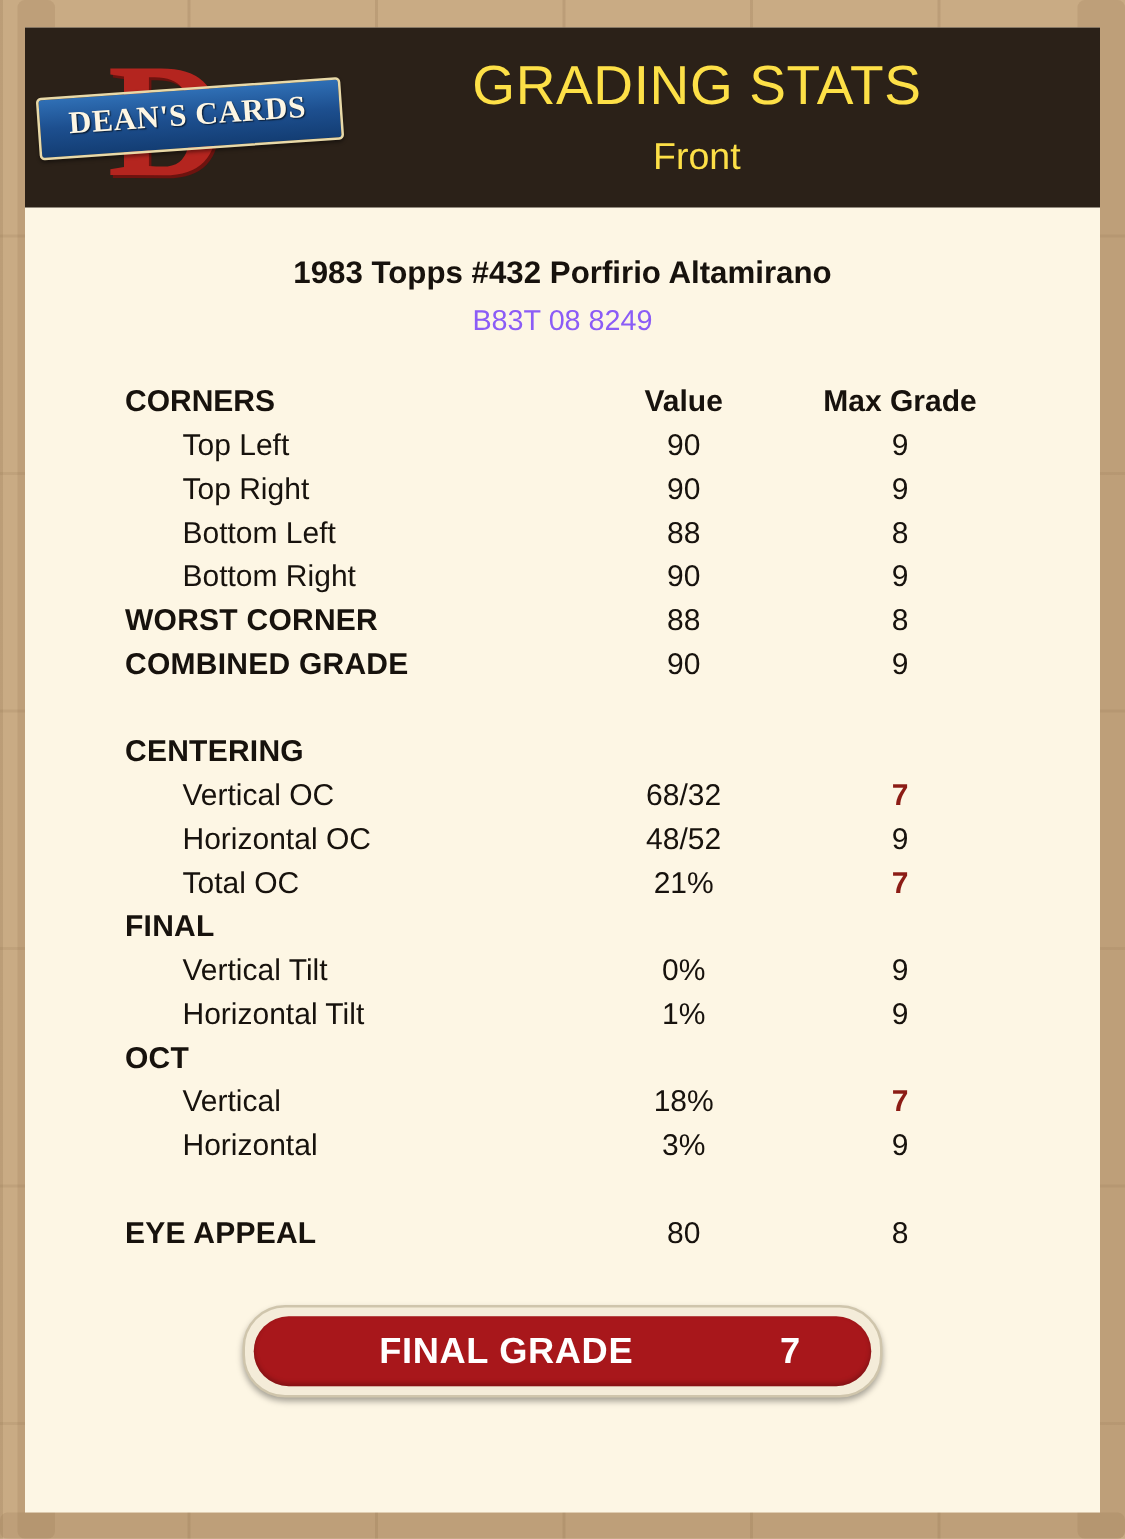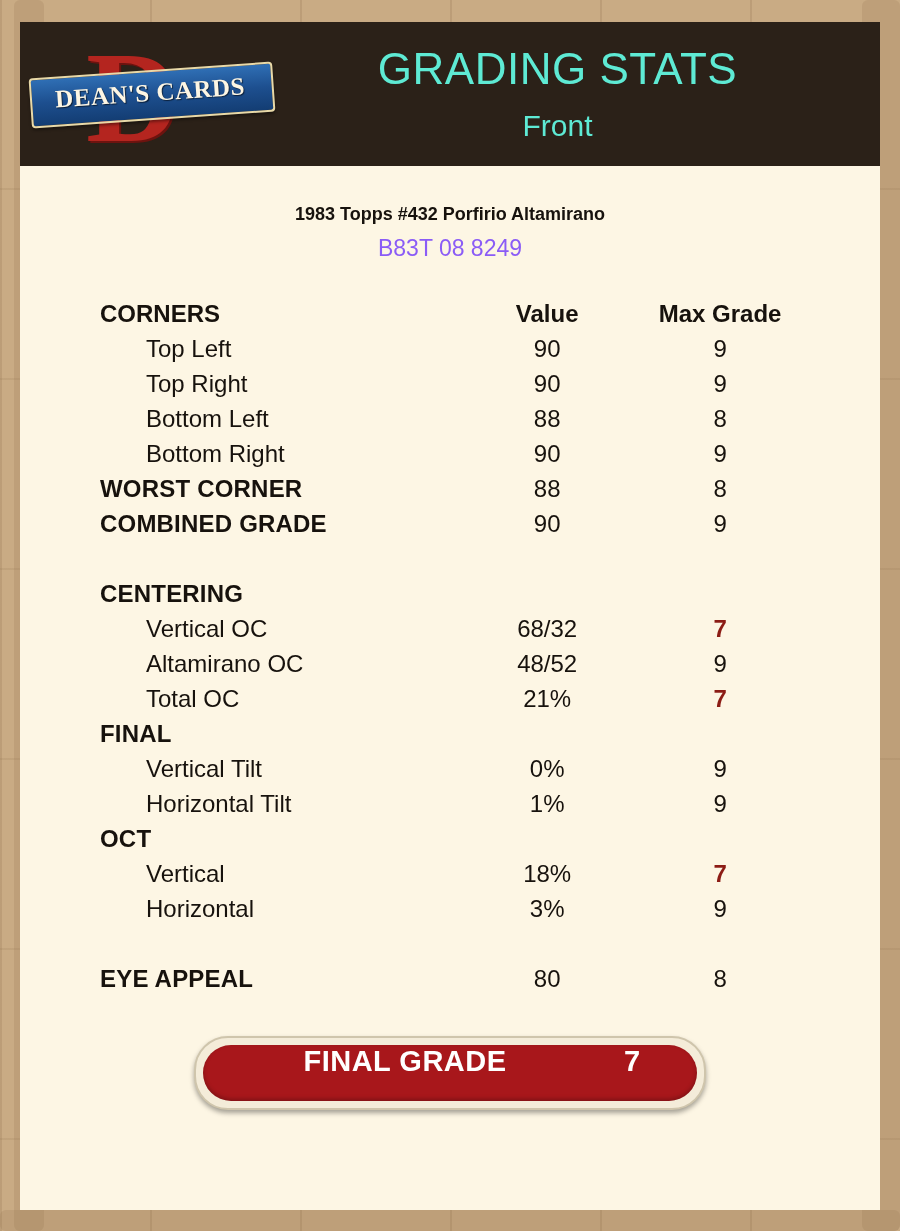--- a/index.html
+++ b/index.html
@@ -89,41 +89,41 @@
     font-family: "Liberation Serif", serif;
     font-weight: bold;
     font-size: 25px;
     color: #fdf6e4;
     letter-spacing: 0.5px;
     text-shadow: 1px 1px 1px rgba(0,0,0,0.6);
   }
   .header-titles {
     flex: 1;
     text-align: center;
-    color: #5eead4;
+    color: #fde047;
     padding-right: 45px;
   }
   .header-title {
     font-size: 44px;
     font-weight: normal;
     letter-spacing: 0.5px;
     line-height: 52px;
   }
   .header-sub {
     font-size: 30px;
     font-weight: normal;
     line-height: 38px;
     margin-top: 12px;
   }
   .body-area {
     padding: 0 40px;
   }
   .card-title {
     text-align: center;
-    font-size: 18px;
+    font-size: 25px;
     font-weight: bold;
     color: #17120d;
     margin-top: 38px;
   }
   .card-sub {
     text-align: center;
     font-size: 23px;
     color: #8b5cf6;
     margin-top: 10px;
   }
@@ -169,20 +169,21 @@
     border-radius: 34px;
     padding: 7px;
     box-shadow: 0 3px 5px rgba(0,0,0,0.35);
     border: 2px solid #cfc5ac;
   }
   .final-bar {
     background: #a8171b;
     border-radius: 28px;
     height: 56px;
     display: flex;
+    align-items: center;
     color: #ffffff;
     box-shadow: inset 0 -2px 4px rgba(0,0,0,0.25);
   }
   .final-label {
     flex: 1;
     text-align: center;
     font-size: 29px;
     font-weight: bold;
     letter-spacing: 0.5px;
     padding-left: 40px;
@@ -269,21 +270,21 @@
           <td class="col-label sec-head">CENTERING</td>
           <td class="col-value"></td>
           <td class="col-grade"></td>
         </tr>
         <tr>
           <td class="col-label indent">Vertical OC</td>
           <td class="col-value">68/32</td>
           <td class="col-grade grade-low">7</td>
         </tr>
         <tr>
-          <td class="col-label indent">Altamirano OC</td>
+          <td class="col-label indent">Horizontal OC</td>
           <td class="col-value">48/52</td>
           <td class="col-grade">9</td>
         </tr>
         <tr>
           <td class="col-label indent">Total OC</td>
           <td class="col-value">21%</td>
           <td class="col-grade grade-low">7</td>
         </tr>
 
         <tr>

